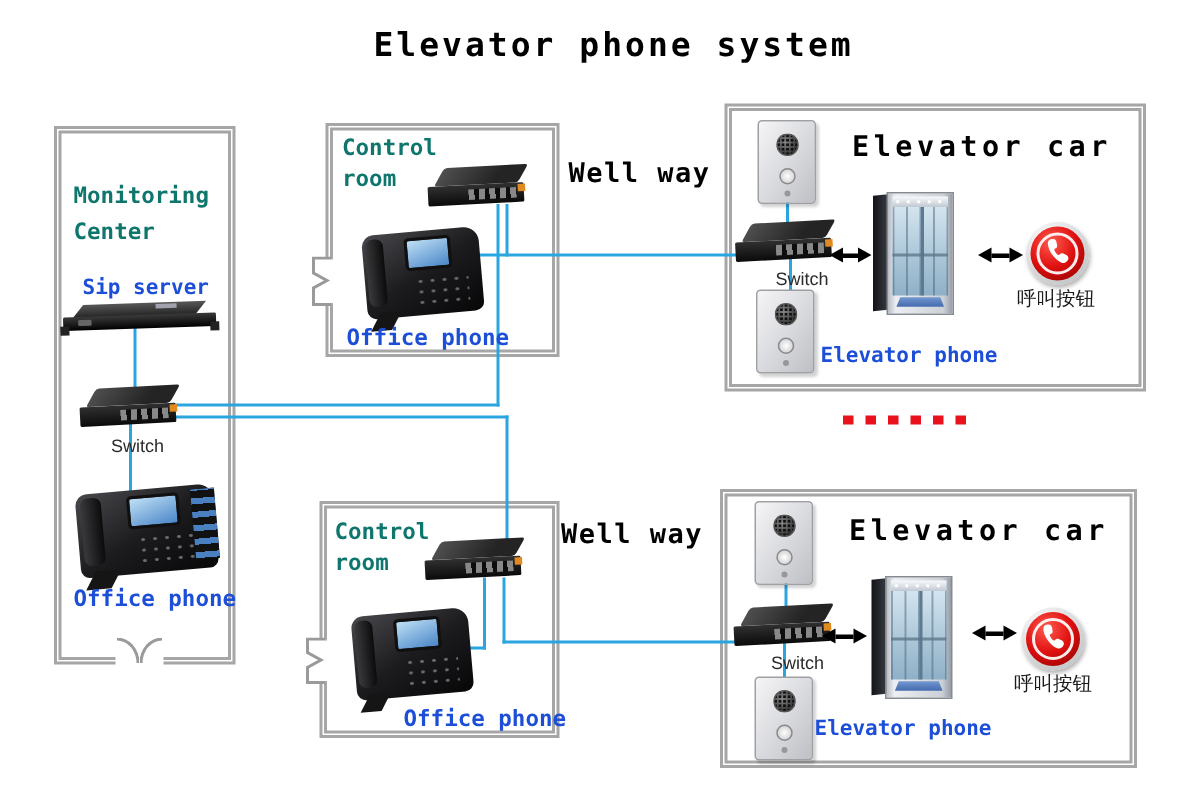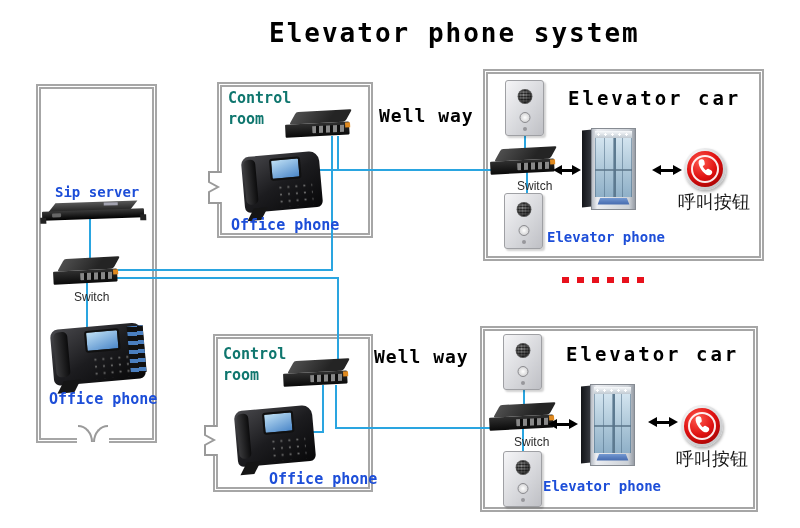--- a/index.html
+++ b/index.html
@@ -8,21 +8,21 @@
   .abs{position:absolute;}
 
   
   .room{position:absolute;border:5px double #a6a6a6;box-sizing:border-box;background:transparent;}
 
   
   .ttl{font-weight:bold;color:#000;white-space:nowrap;}
   .red-lbl{font-weight:bold;color:#0f766e;white-space:nowrap;line-height:24px;font-size:15px;}
   .blk-lbl{font-weight:bold;color:#1d4ed8;white-space:nowrap;font-size:15px;}
   .sw-lbl{font-family:"Liberation Sans",sans-serif;font-size:12px;color:#2b2b2b;white-space:nowrap;}
-  .cjk-lbl{font-family:"DejaVu Serif",serif;font-size:18px;color:#1a1a1a;white-space:nowrap;}
+  .cjk-lbl{font-family:"DejaVu Serif",serif;font-size:13px;color:#1a1a1a;white-space:nowrap;}
 
   
   .cl{position:absolute;background:#2aa5e0;}
 
   
   .net-switch{position:absolute;width:66px;height:27px;transform:rotate(-3deg);}
   .sw-top{position:absolute;left:8px;top:1px;width:56px;height:12px;background:linear-gradient(100deg,#4f4f4f,#242424 70%);transform:skewX(-32deg);border-radius:2px;}
   .sw-front{position:absolute;left:0;bottom:1px;width:64px;height:13px;background:linear-gradient(180deg,#303030,#0a0a0a);border-radius:1px;}
   .sw-front::after{content:"";position:absolute;right:5px;top:3px;width:32px;height:7px;
      background:repeating-linear-gradient(90deg,#888 0 4px,#0d0d0d 4px 7px);}
@@ -100,21 +100,21 @@
 
   
   .door-patch{position:absolute;background:#fff;}
   .door-leaf{position:absolute;width:15px;height:17px;box-sizing:border-box;}
   .door-leaf.l{border-top:2px solid #9a9a9a;border-right:2px solid #9a9a9a;border-top-right-radius:100% 100%;}
   .door-leaf.r{border-top:2px solid #9a9a9a;border-left:2px solid #9a9a9a;border-top-left-radius:100% 100%;}
 </style>
 </head>
 <body>
 
-<div class="abs ttl" style="left:249px;top:18px;font-size:26px;letter-spacing:2px;margin-left:20px;">Elevator phone system</div>
+<div class="abs ttl" style="left:249px;top:18px;font-size:22px;letter-spacing:2px;">Elevator phone system</div>
 
 <div class="room" style="left:36px;top:84px;width:121px;height:359px;"></div>
 <div class="room" style="left:217px;top:82px;width:156px;height:156px;"></div>
 <div class="room" style="left:213px;top:334px;width:160px;height:158px;"></div>
 <div class="room" style="left:483px;top:69px;width:281px;height:192px;"></div>
 <div class="room" style="left:480px;top:326px;width:278px;height:186px;"></div>
 
 <div class="door-patch" style="left:77px;top:437px;width:32px;height:9px;"></div>
 <div class="door-leaf l" style="left:78px;top:425px;"></div>
 <div class="door-leaf r" style="left:93px;top:425px;"></div>
@@ -139,20 +139,22 @@
 <div class="cl" style="left:322px;top:385px;width:2px;height:48px;"></div>
 <div class="cl" style="left:303px;top:431px;width:21px;height:2px;"></div>
 <div class="cl" style="left:335px;top:385px;width:2px;height:44px;"></div>
 <div class="cl" style="left:335px;top:427px;width:170px;height:2px;"></div>
 <div class="cl" style="left:524px;top:131px;width:2px;height:22px;"></div>
 <div class="cl" style="left:526px;top:172px;width:2px;height:23px;"></div>
 <div class="cl" style="left:523px;top:384px;width:2px;height:23px;"></div>
 <div class="cl" style="left:522px;top:428px;width:2px;height:24px;"></div>
 
 <div class="abs red-lbl" style="left:49px;top:118px;">
+  <div>Monitoring</div>
+  <div>Center</div>
 </div>
 <div class="abs blk-lbl" style="left:55px;top:184px;font-size:14px;">Sip server</div>
 
 <div class="sip-server" style="left:42px;top:202px;">
   <div class="srv-top"></div>
   <div class="srv-front"></div>
   <div class="srv-logo"></div>
   <div class="srv-ear-l"></div>
   <div class="srv-ear-r"></div>
 </div>

